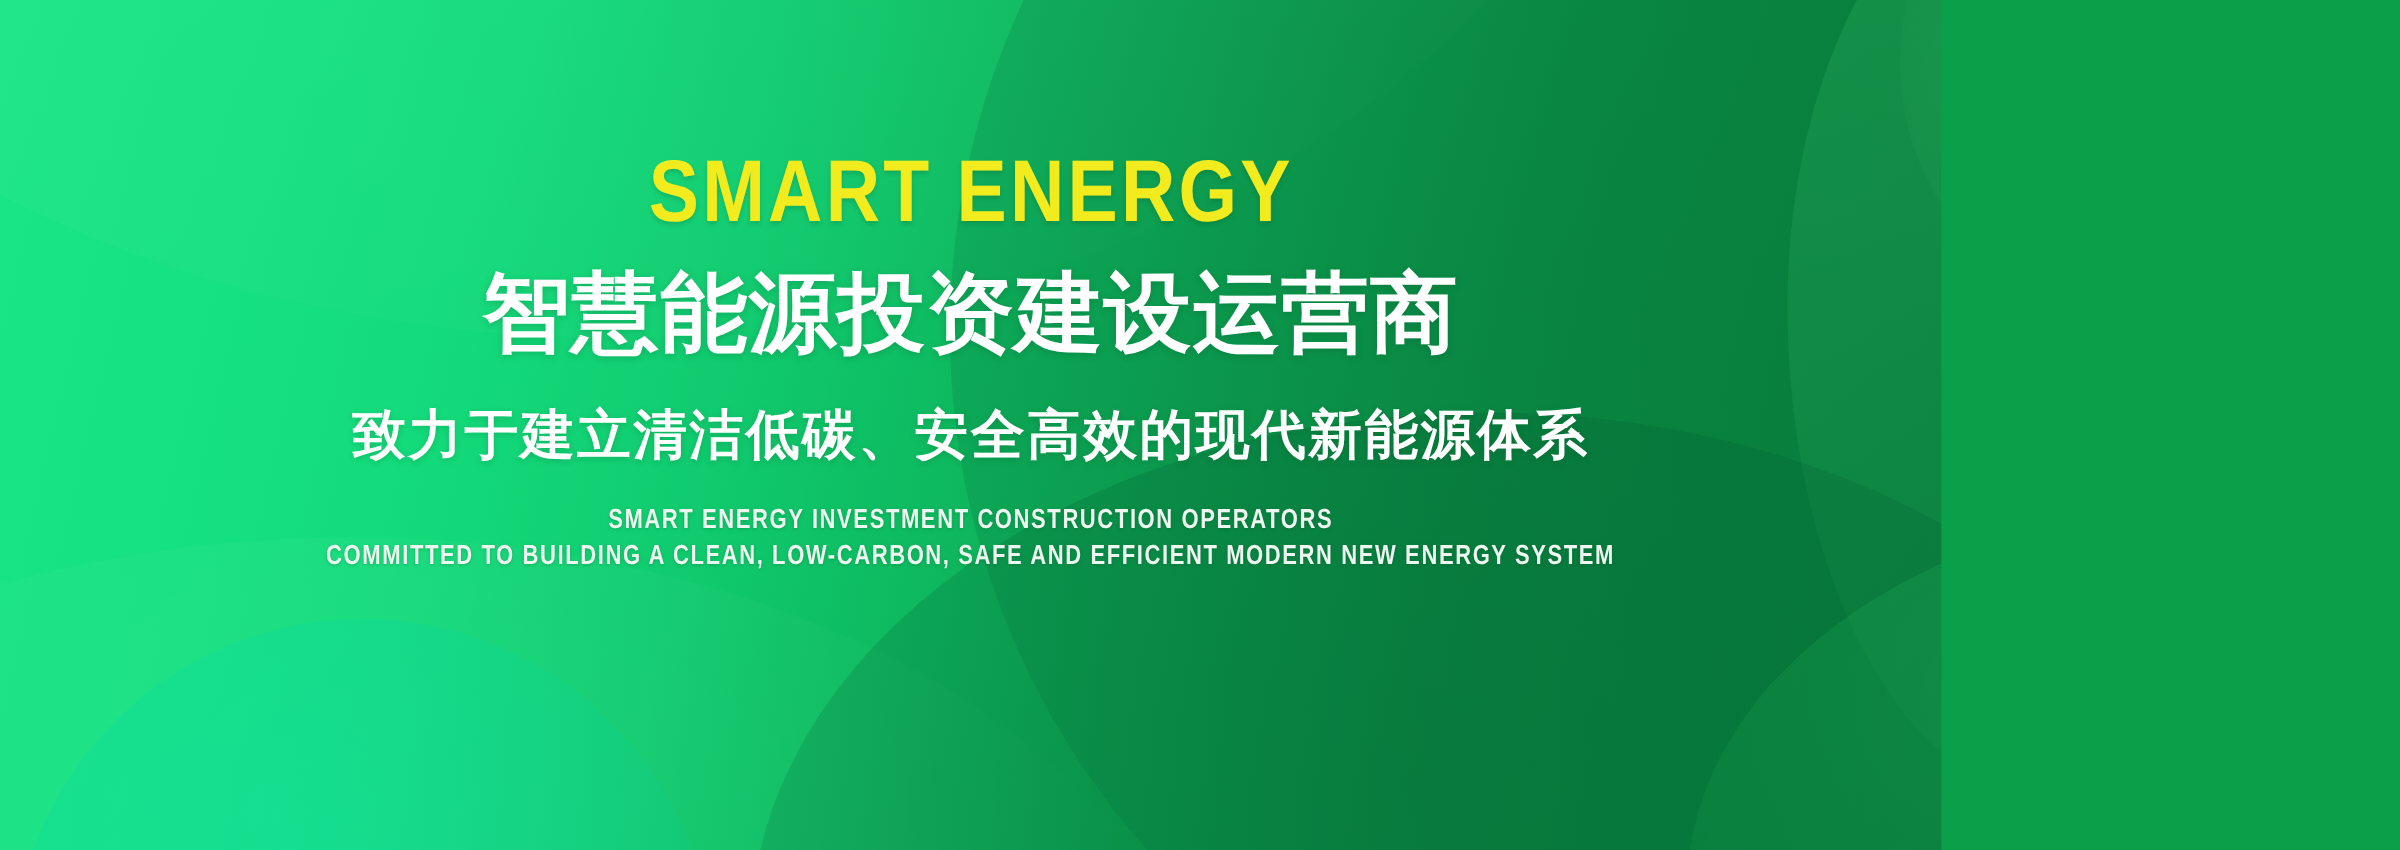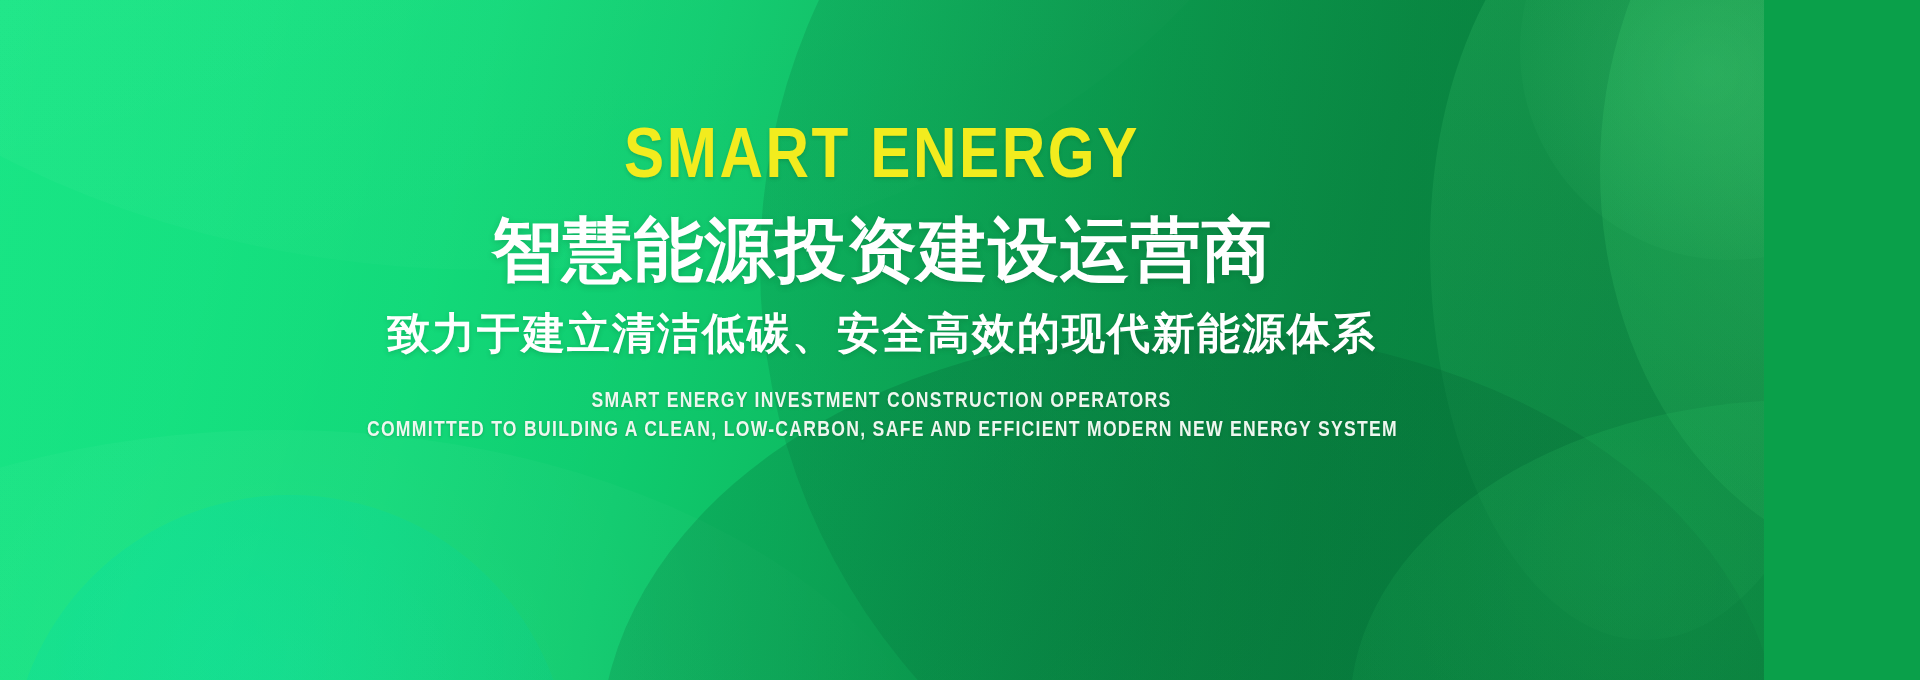--- a/index.html
+++ b/index.html
@@ -5,21 +5,21 @@
   * { margin:0; padding:0; box-sizing:border-box; }
   html, body {
     width:1920px; height:680px;
     overflow:hidden;
     background:#0aa04a;
     font-family:"Liberation Sans", sans-serif;
   }
 
   .banner {
     position:relative;
-    width:1764px;
+    width:1553px;
     height:680px;
     overflow:hidden;
     
     background:
       linear-gradient(103deg,
         #12e582 0%,
         #11e07e 14%,
         #10d978 26%,
         #0fcb6e 38%,
         #0eb85f 50%,
@@ -140,21 +140,21 @@
     font-family:"Liberation Sans", sans-serif;
     font-size:70px;
     font-weight:bold;
     letter-spacing:1px;
     line-height:1.12;
     color:#ffffff;
     text-shadow:0 2px 6px rgba(0,70,30,0.22);
   }
 
   .subtitle-cn {
-    margin-top:19px;
+    margin-top:34px;
     font-family:"Liberation Sans", sans-serif;
     font-size:43px;
     font-weight:bold;
     letter-spacing:2px;
     line-height:1.2;
     color:#ffffff;
     text-shadow:0 2px 5px rgba(0,70,30,0.20);
   }
 
   .sub-en {

